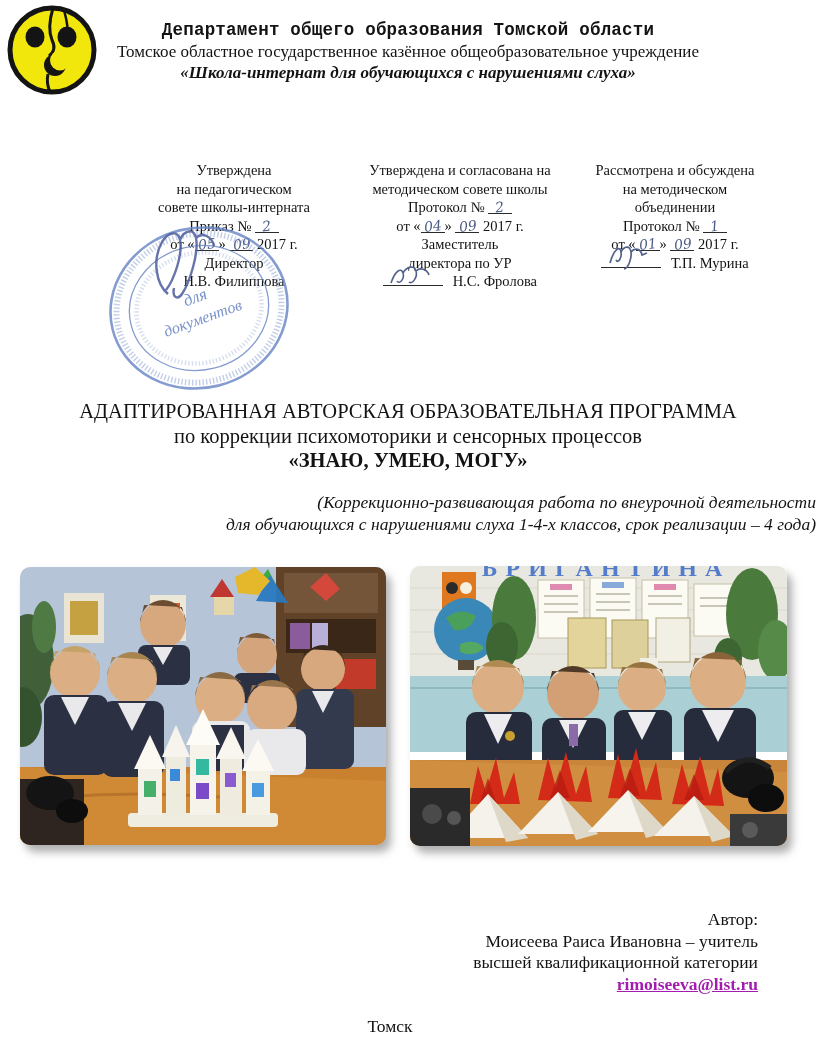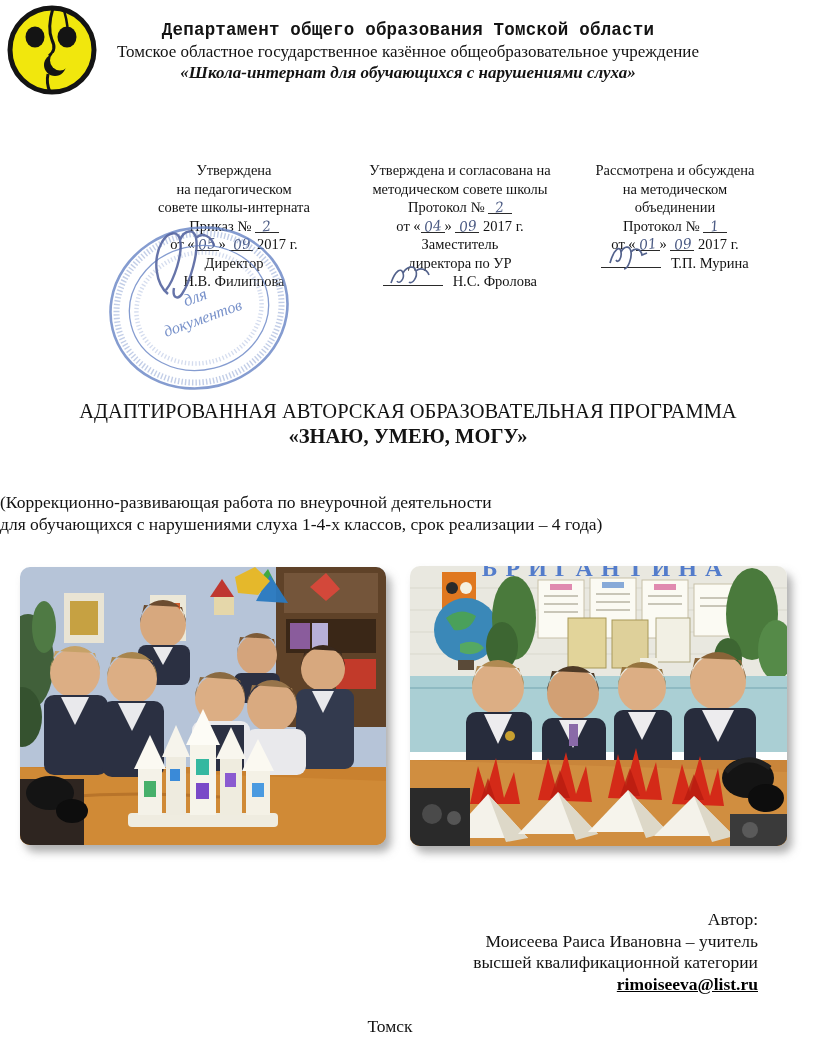--- a/index.html
+++ b/index.html
@@ -26,30 +26,30 @@
   .sigrow{position:relative; white-space:nowrap;}
   .sigline{display:inline-block; width:60px; border-bottom:1px solid #2a2a2a; height:12px; position:relative; margin-right:6px;}
   .sigline svg{position:absolute; left:4px; bottom:-4px;}
   
   .stamp{position:absolute; left:103px; top:222px; width:192px; height:172px; opacity:.82;}
   .bigsig{position:absolute; left:138px; top:224px; width:100px; height:86px;}
   
   .title{position:absolute; top:399px; left:0; right:0; text-align:center; font-size:20.5px; line-height:24.5px;}
   .title .t3{font-weight:bold;}
   
-  .subtitle{position:absolute; top:491px; left:0; right:0; text-align:left; font-size:17.5px; line-height:22px;}
+  .subtitle{position:absolute; top:491px; left:0; right:0; text-align:right; font-size:17.5px; font-style:italic; line-height:22px;}
   
   .photo{position:absolute; border-radius:10px; overflow:hidden; box-shadow:5px 7px 8px rgba(110,110,110,.55);}
   .photo svg{display:block;}
   .photo.left{left:20px; top:567px; width:366px; height:278px;}
   .photo.right{left:410px; top:566px; width:377px; height:280px;text-align:center;}
   
   .author{position:absolute; top:909px; right:58px; text-align:right; font-size:17.5px; line-height:21.5px;}
   .author .alabel{font-weight:normal;}
-  .author a{color:#000000; font-weight:bold; text-decoration:underline; cursor:pointer;}
+  .author a{color:#a21caf; font-weight:bold; text-decoration:underline; cursor:pointer;}
   
   .footer{position:absolute; top:1016px; left:0; right:0; text-align:center; font-size:17.5px; transform:translateX(-18px);}
 </style>
 </head>
 <body>
 
 <div class="page">
 
   <svg class="logo" viewBox="0 0 92 92">
     <circle cx="46" cy="46" r="42" fill="#f1e70d" stroke="#141414" stroke-width="5"></circle>
@@ -147,20 +147,21 @@
       <text x="96" y="102" font-size="16">документов</text>
     </g>
   </svg>
 
   <svg class="bigsig" viewBox="0 0 100 86">
     <path d="M30,70 C18,60 14,36 24,18 C30,8 40,6 42,16 C45,30 36,56 28,66 M42,16 C46,6 56,4 58,14 C61,28 52,58 44,70 C40,76 34,74 36,64 M58,14 C64,8 74,12 76,22" fill="none" stroke="#5565a0" stroke-width="2.4" opacity=".9"></path>
   </svg>
 
   <div class="title">
     <div class="t1">АДАПТИРОВАННАЯ АВТОРСКАЯ ОБРАЗОВАТЕЛЬНАЯ ПРОГРАММА</div>
+    <div class="t2">по коррекции психомоторики и сенсорных процессов</div>
     <div class="t3">«ЗНАЮ, УМЕЮ, МОГУ»</div>
   </div>
 
   <div class="subtitle">
     <div>(Коррекционно-развивающая работа по внеурочной деятельности</div>
     <div>для обучающихся с нарушениями слуха 1-4-х классов, срок реализации – 4 года)</div>
   </div>
 
   <div class="photo left">
     <svg viewBox="0 0 366 278" width="366" height="278">

